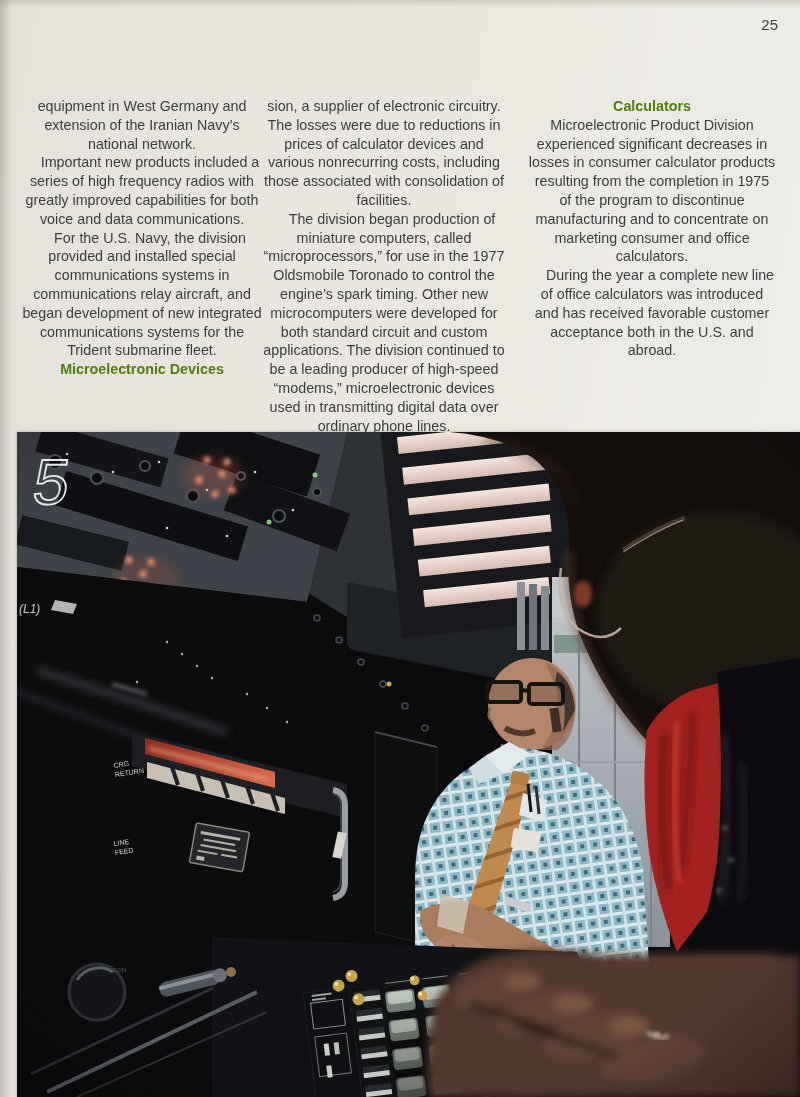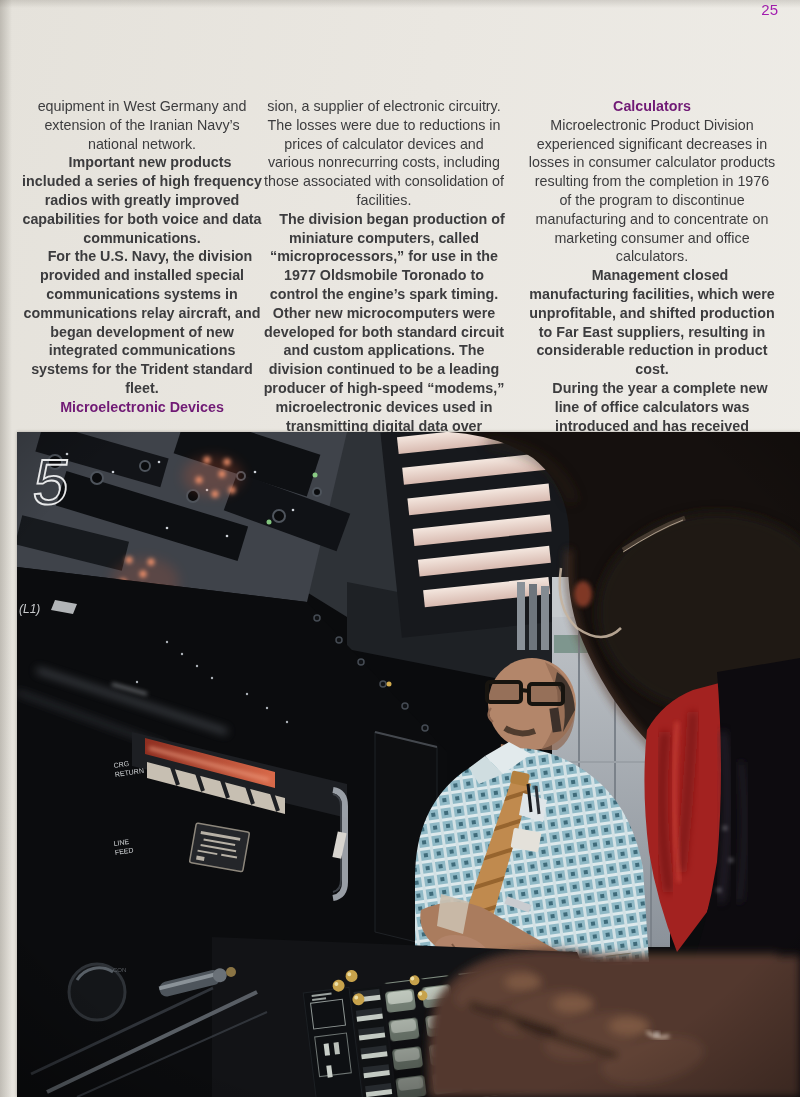--- a/index.html
+++ b/index.html
@@ -7,54 +7,53 @@
     width:800px;height:1097px;position:relative;overflow:hidden;
     background:linear-gradient(100deg,#e5e2db 0%,#eae7e1 45%,#efede8 100%);
     font-family:"Liberation Sans",sans-serif;
   }
   
   body::before{content:"";position:absolute;left:0;top:0;bottom:0;width:12px;
     background:linear-gradient(to right,rgba(90,85,75,.28),rgba(90,85,75,0));pointer-events:none;z-index:5;}
   body::after{content:"";position:absolute;left:0;top:0;right:0;height:8px;
     background:linear-gradient(to bottom,rgba(90,85,75,.18),rgba(90,85,75,0));pointer-events:none;z-index:5;}
 
-  .page-number{position:absolute;top:1px;right:22px;font-size:15px;color:#a21caf;}
+  .page-number{position:absolute;top:16px;right:22px;font-size:15px;color:#404040;}
 
   .columns{position:absolute;left:22px;top:97px;display:flex;}
   .col{color:#3c3c3e;font-size:14.3px;line-height:18.8px;text-align:center;}
   .col-1{width:240px;}
   .col-2{width:244px;}
   .col-3{width:250px;margin-left:21px;}
   .col p{margin:0;}
-  .col p.ind{text-indent:16px;font-weight:bold;}
-  .col p.hd{font-weight:bold;color:#701a75;}
+  .col p.ind{text-indent:16px;}
+  .col p.hd{font-weight:bold;color:#4d7c0f;}
 
   .photo{position:absolute;left:17px;top:432px;width:783px;height:665px;box-shadow:0 0 3px rgba(60,55,45,.35);}
   .photo svg{display:block;width:100%;height:100%;}
 </style>
 </head>
 <body>
 
 <div class="page-number">25</div>
 
 <div class="columns">
   <div class="col col-1">
     <p>equipment in West Germany and extension of the Iranian Navy’s national network.</p>
     <p class="ind">Important new products included a series of high frequency radios with greatly improved capabilities for both voice and data communications.</p>
-    <p class="ind">For the U.S. Navy, the division provided and installed special communications systems in communications relay aircraft, and began development of new integrated communications systems for the Trident standard fleet.</p>
+    <p class="ind">For the U.S. Navy, the division provided and installed special communications systems in communications relay aircraft, and began development of new integrated communications systems for the Trident submarine fleet.</p>
     <p class="hd">Microelectronic Devices</p>
   </div>
   <div class="col col-2">
     <p>sion, a supplier of electronic circuitry. The losses were due to reductions in prices of calculator devices and various nonrecurring costs, including those associated with consolidation of facilities.</p>
     <p class="ind">The division began production of miniature computers, called “microprocessors,” for use in the 1977 Oldsmobile Toronado to control the engine’s spark timing. Other new microcomputers were developed for both standard circuit and custom applications. The division continued to be a leading producer of high-speed “modems,” microelectronic devices used in transmitting digital data over ordinary phone lines.</p>
   </div>
   <div class="col col-3">
     <p class="hd">Calculators</p>
-    <p>Microelectronic Product Division experienced significant decreases in losses in consumer calculator products resulting from the completion in 1976 of the program to discontinue manufacturing and to concentrate on marketing consumer and office calculators.</p>
-    <p class="ind">Management closed manufacturing facilities, which were unprofitable, and shifted production to Far East suppliers, resulting in considerable reduction in product cost.</p>
+    <p>Microelectronic Product Division experienced significant decreases in losses in consumer calculator products resulting from the completion in 1975 of the program to discontinue manufacturing and to concentrate on marketing consumer and office calculators.</p>
     <p class="ind">During the year a complete new line of office calculators was introduced and has received favorable customer acceptance both in the U.S. and abroad.</p>
   </div>
 </div>
 
 <div class="photo">
 <svg viewBox="0 0 783 665" preserveAspectRatio="none">
   <defs>
     <filter id="b2" x="-50%" y="-50%" width="200%" height="200%">
           <feGaussianBlur stdDeviation="2"></feGaussianBlur>
         </filter>

